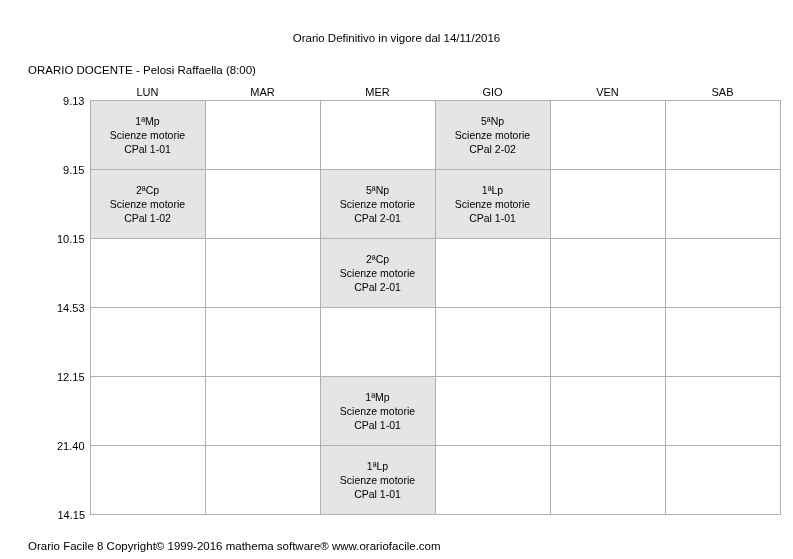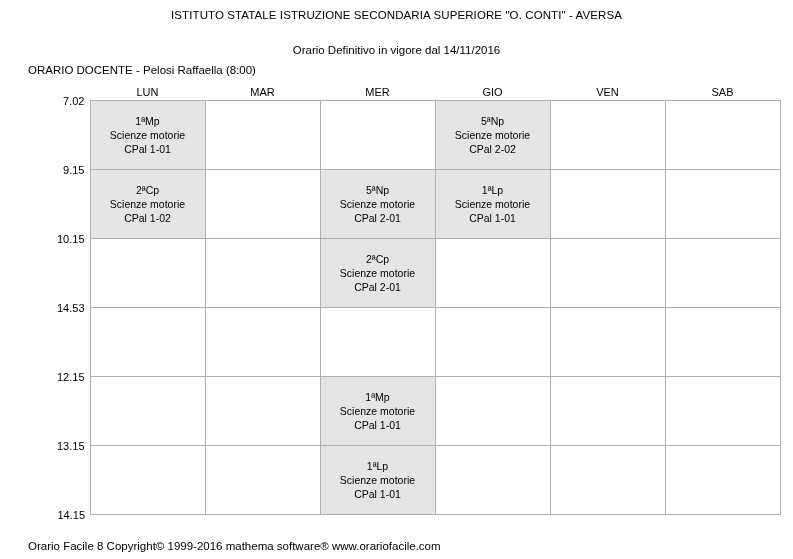--- a/index.html
+++ b/index.html
@@ -88,21 +88,20 @@
     position: absolute;
     left: 28px;
     top: 540px;
     font-size: 11.5px;
   }
 </style>
 </head>
 <body>
 
 <div class="header">
-  <div class="title-main">ISTITUTO STATALE ISTRUZIONE SECONDARIA SUPERIORE "O. CONTI" - AVERSA</div>
   <div class="title-sub">Orario Definitivo in vigore dal 14/11/2016</div>
 </div>
 
 <div class="teacher-line">ORARIO DOCENTE  -  Pelosi Raffaella  (8:00)</div>
 
 <div class="grid-wrap">
   <table class="timetable">
     <colgroup>
       <col class="timecol">
       <col class="daycol">
@@ -118,21 +117,21 @@
         <th class="dayhead">LUN</th>
         <th class="dayhead">MAR</th>
         <th class="dayhead">MER</th>
         <th class="dayhead">GIO</th>
         <th class="dayhead">VEN</th>
         <th class="dayhead">SAB</th>
       </tr>
     </thead>
     <tbody id="timetable-body">
         <tr>
-          <td class="timecell">7.02</td>
+          <td class="timecell">9.13</td>
           <td class="slot filled">
             <span class="lesson-line">1ªMp</span>
             <span class="lesson-line">Scienze motorie</span>
             <span class="lesson-line">CPal 1-01</span>
           </td>
           <td class="slot"></td>
           <td class="slot"></td>
           <td class="slot filled">
             <span class="lesson-line">5ªNp</span>
             <span class="lesson-line">Scienze motorie</span>
@@ -191,21 +190,21 @@
           <td class="slot filled">
             <span class="lesson-line">1ªMp</span>
             <span class="lesson-line">Scienze motorie</span>
             <span class="lesson-line">CPal 1-01</span>
           </td>
           <td class="slot"></td>
           <td class="slot"></td>
           <td class="slot"></td>
         </tr>
         <tr>
-          <td class="timecell">13.15</td>
+          <td class="timecell">21.40</td>
           <td class="slot"></td>
           <td class="slot"></td>
           <td class="slot filled">
             <span class="lesson-line">1ªLp</span>
             <span class="lesson-line">Scienze motorie</span>
             <span class="lesson-line">CPal 1-01</span>
           </td>
           <td class="slot"></td>
           <td class="slot"></td>
           <td class="slot"></td>

